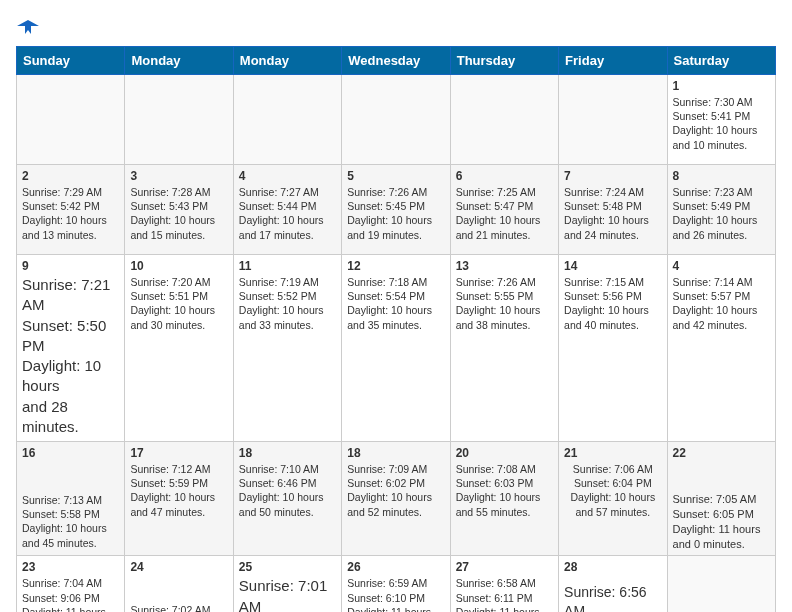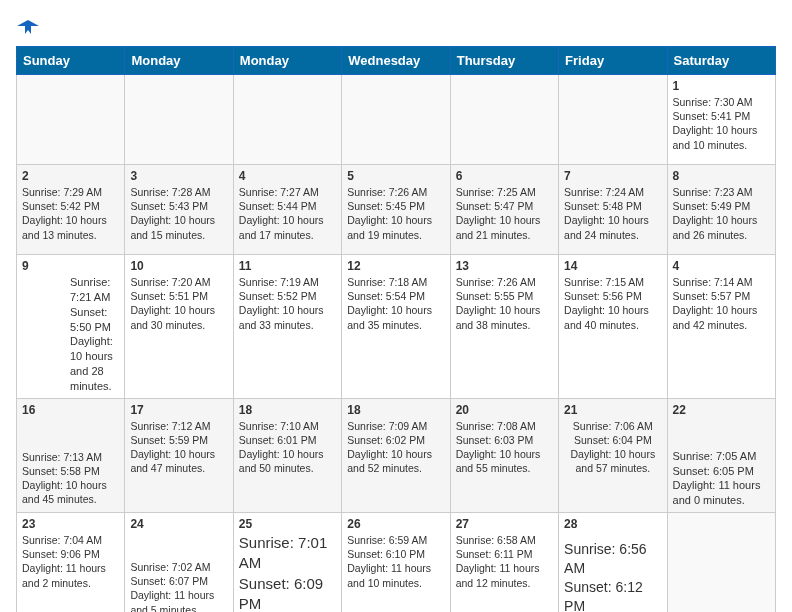--- a/index.html
+++ b/index.html
@@ -167,21 +167,21 @@
           <span class="day-num">8</span>
           <div style="font-size: 10.5px; line-height: 1.35; white-space: pre-line;">Sunrise: 7:23 AM
 Sunset: 5:49 PM
 Daylight: 10 hours
 and 26 minutes.</div>
         </td>
       </tr>
       <tr>
         <td>
           <span class="day-num">9</span>
-          <div style="font-size: 11px; line-height: 1.35; white-space: pre-line; margin-left: 48px;">Sunrise: 7:21 AM
+          <div style="font-size: 15px; line-height: 1.35; white-space: pre-line;">Sunrise: 7:21 AM
 Sunset: 5:50 PM
 Daylight: 10 hours
 and 28 minutes.</div>
         </td>
         <td>
           <span class="day-num">10</span>
           <div style="font-size: 10.5px; line-height: 1.35; white-space: pre-line;">Sunrise: 7:20 AM
 Sunset: 5:51 PM
 Daylight: 10 hours
 and 30 minutes.</div>
@@ -233,21 +233,21 @@
         <td>
           <span class="day-num">17</span>
           <div style="font-size: 10.5px; line-height: 1.35; white-space: pre-line;">Sunrise: 7:12 AM
 Sunset: 5:59 PM
 Daylight: 10 hours
 and 47 minutes.</div>
         </td>
         <td>
           <span class="day-num">18</span>
           <div style="font-size: 10.5px; line-height: 1.35; white-space: pre-line;">Sunrise: 7:10 AM
-Sunset: 6:01 PM
+Sunset: 6:46 PM
 Daylight: 10 hours
 and 50 minutes.</div>
         </td>
         <td>
           <span class="day-num">18</span>
           <div style="font-size: 10.5px; line-height: 1.35; white-space: pre-line;">Sunrise: 7:09 AM
 Sunset: 6:02 PM
 Daylight: 10 hours
 and 52 minutes.</div>
         </td>

